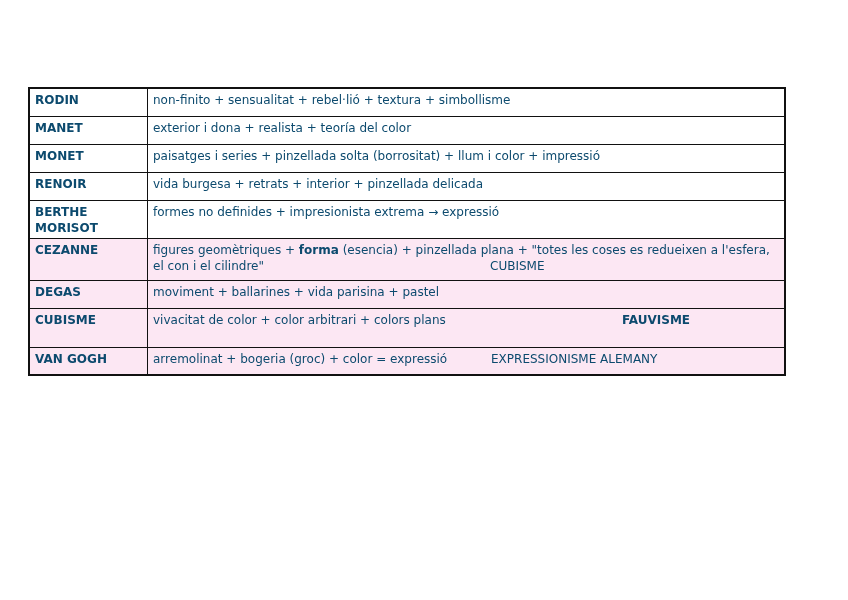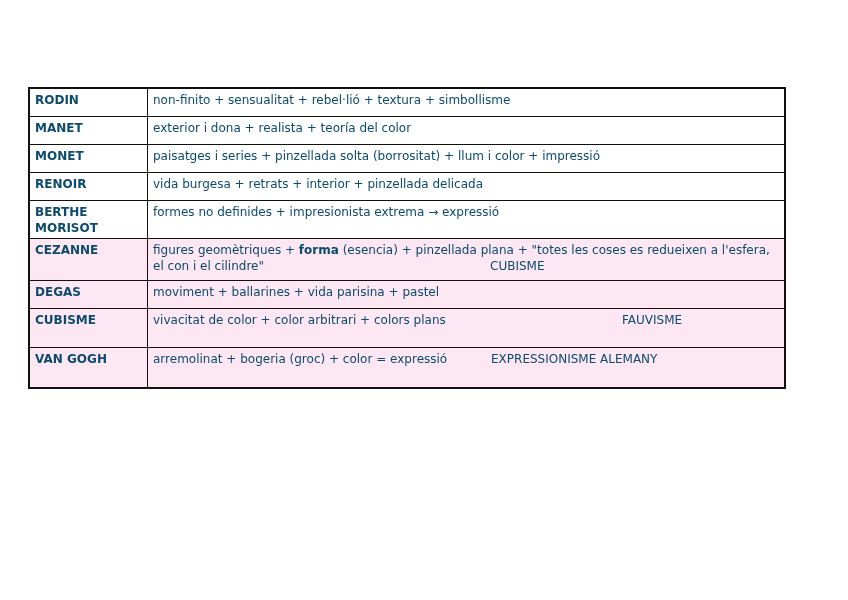--- a/index.html
+++ b/index.html
@@ -40,21 +40,21 @@
     width: 107px; 
     font-weight: bold;
     white-space: pre-line;
   }
   td.desc b { font-weight: bold; }
   .tag {
     position: absolute;
     white-space: nowrap;
   }
   .tag-cubisme   { left: 342px; top: 19px; }
-  .tag-fauvisme  { left: 474px; top: 3px; }
+  .tag-fauvisme  { left: 474px; top: 3px; font-weight: bold; }
   .tag-expr      { left: 343px; top: 3px; }
 </style>
 </head>
 <body>
 
 <div class="page">
   <table class="artists">
     <tbody>
       <tr style="height:28px;">
         <td class="name">RODIN</td>
@@ -88,21 +88,21 @@
         <td class="name" style="background: rgb(252, 231, 243);">DEGAS</td>
         <td class="desc" style="background: rgb(252, 231, 243); margin-left: 36px;">moviment + ballarines + vida parisina + pastel</td>
       </tr>
       <tr class="hl" style="height:39px;">
         <td class="name" style="background: rgb(252, 231, 243);">CUBISME</td>
         <td class="desc" style="background: rgb(252, 231, 243);">
           <span>vivacitat de color + color arbitrari + colors plans</span>
           <span class="tag tag-fauvisme">FAUVISME</span>
         </td>
       </tr>
-      <tr class="hl" style="height:41px;">
+      <tr class="hl" style="height:28px;">
         <td class="name" style="background: rgb(252, 231, 243);">VAN GOGH</td>
         <td class="desc" style="background: rgb(252, 231, 243);">
           <span>arremolinat + bogeria (groc) + color = expressió</span>
           <span class="tag tag-expr">EXPRESSIONISME ALEMANY</span>
         </td>
       </tr>
     </tbody>
   </table>
 </div>
 

